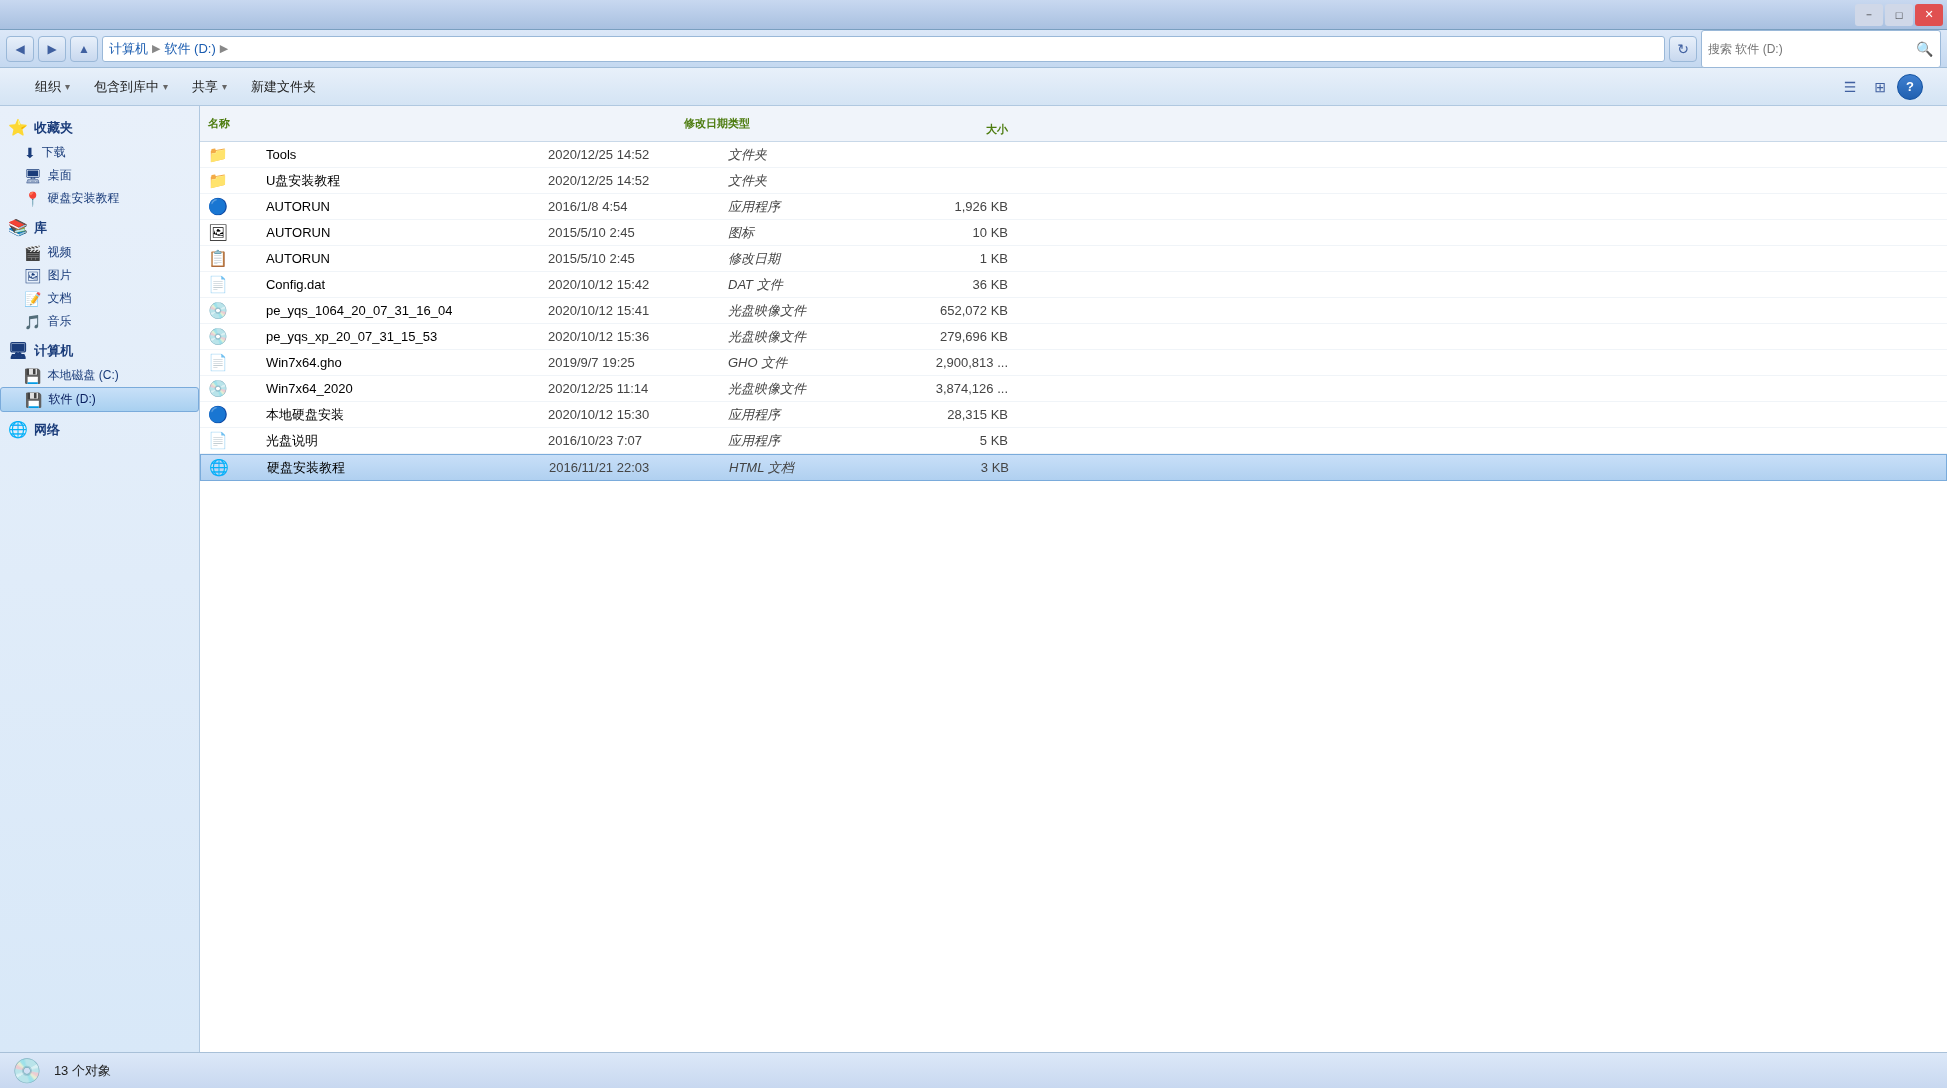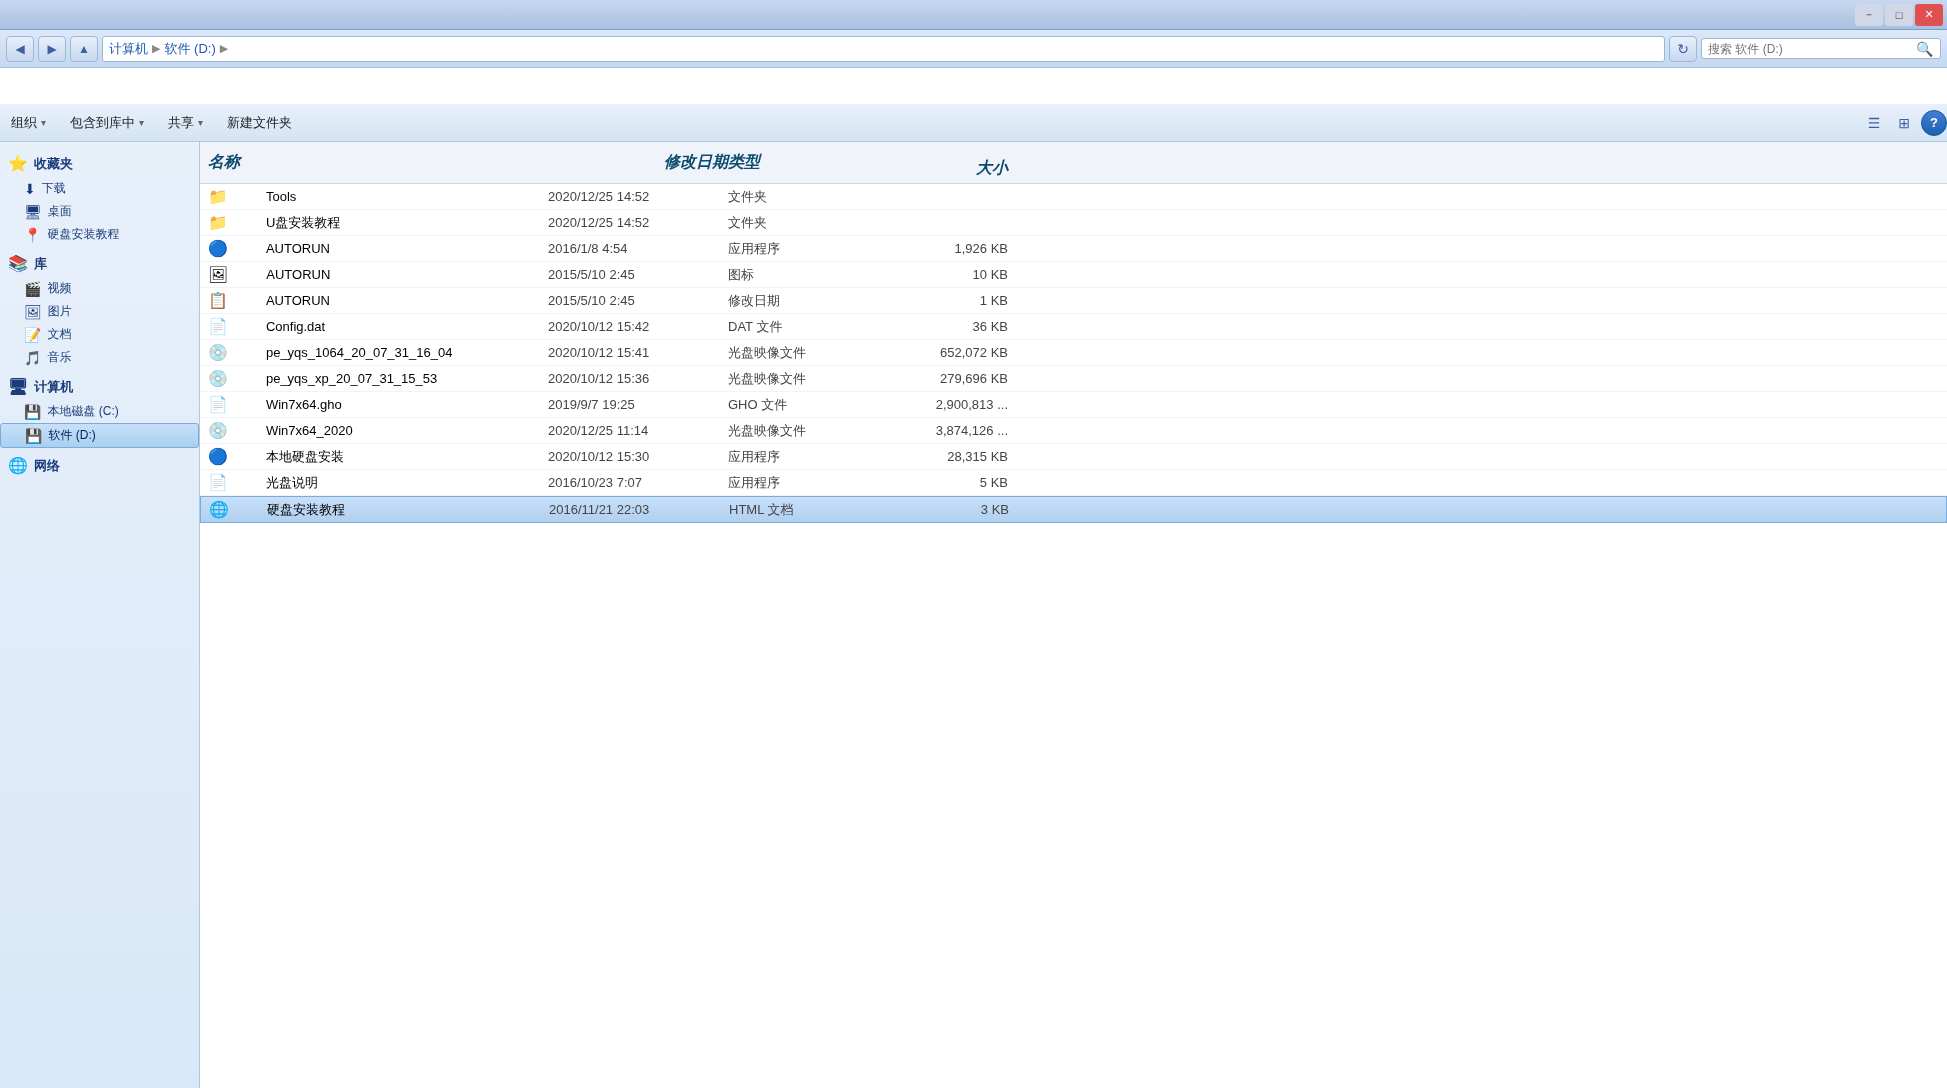--- a/index.html
+++ b/index.html
@@ -87,21 +87,21 @@
       border: 1px solid #9ab8d8;
       cursor: pointer;
       display: flex;
       align-items: center;
       justify-content: center;
       font-size: 14px;
       color: #4060a0;
     }
     .search-bar {
       width: 240px;
-      height: 21px;
+      height: 38px;
       border: 1px solid #9ab8d8;
       border-radius: 3px;
       display: flex;
       align-items: center;
       background: #fff;
       padding: 0 6px;
     }
     .search-input {
       flex: 1;
       border: none;
@@ -111,24 +111,23 @@
       background: transparent;
     }
     .search-icon { color: #7090c0; font-size: 14px; cursor: pointer; }
 
     
     .toolbar {
       height: 38px;
       background: linear-gradient(to bottom, #e8f0fa, #d4e4f4);
       display: flex;
       align-items: center;
-      padding: 0 0;
+      padding: 0 24px;
       gap: 2px;
       border-bottom: 1px solid #b0c8e0;
-      margin-top: 36px;
     }
     .toolbar-btn {
       height: 28px;
       padding: 0 10px;
       background: transparent;
       border: 1px solid transparent;
       border-radius: 3px;
       cursor: pointer;
       display: flex;
       align-items: center;
@@ -219,27 +218,26 @@
       flex: 1;
       background: #fff;
       overflow-y: auto;
     }
     .file-list-header {
       display: flex;
       align-items: center;
       padding: 4px 8px;
       background: #f0f4fa;
       border-bottom: 1px solid #c8d8e8;
-      font-size: 16px;
-      color: #0c4a6e;
+      font-size: 11px;
+      color: #4d7c0f;
       font-weight: bold;
       position: sticky;
       top: 0;
       z-index: 10;
-      font-style: italic;
     }
     .col-name { width: 340px; cursor: pointer; }
     .col-date { width: 180px; cursor: pointer; text-align: right; }
     .col-type { width: 150px; cursor: pointer; }
     .col-size { width: 130px; text-align: right; cursor: pointer; margin-top: 12px; }
 
     .file-row {
       display: flex;
       align-items: center;
       padding: 3px 8px;
@@ -253,21 +251,21 @@
     }
     .file-icon { margin-right: 6px; font-size: 16px; flex-shrink: 0; }
     .file-name-cell {
       width: 340px;
       display: flex;
       align-items: center;
       overflow: hidden;
     }
     .file-name { overflow: hidden; text-overflow: ellipsis; white-space: nowrap; margin-left: 32px; }
     .file-date { width: 180px; color: #444; }
-    .file-type { width: 150px; color: #444; }
+    .file-type { width: 150px; color: #444; font-style: italic; }
     .file-size { width: 130px; text-align: right; color: #444; }
 
     
     .statusbar {
       height: 36px;
       background: linear-gradient(to bottom, #dce8f8, #c8d8f0);
       border-top: 1px solid #a8c0d8;
       display: flex;
       align-items: center;
       padding: 0 12px;

